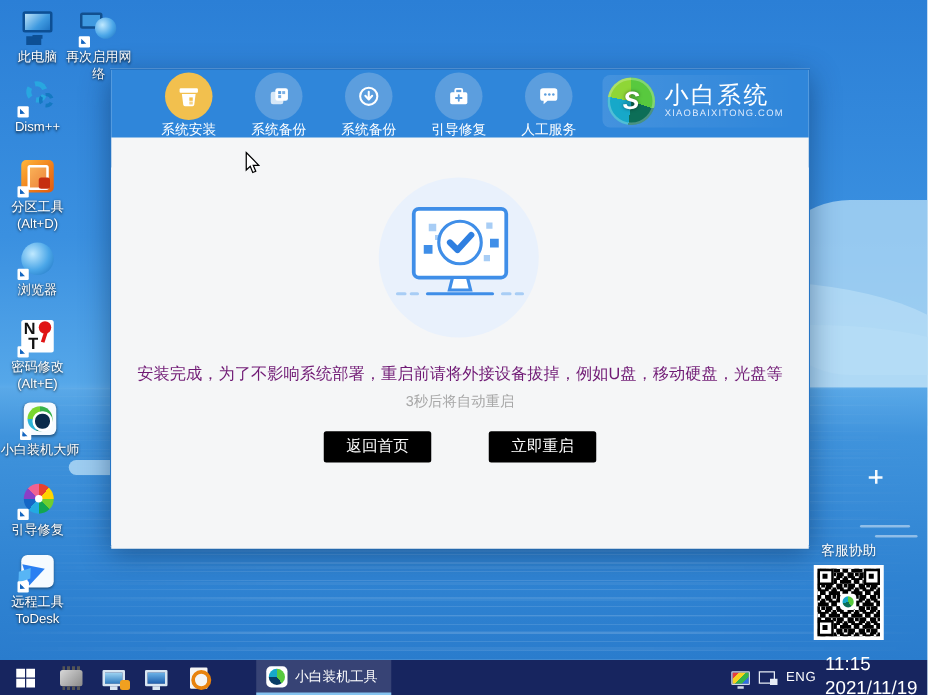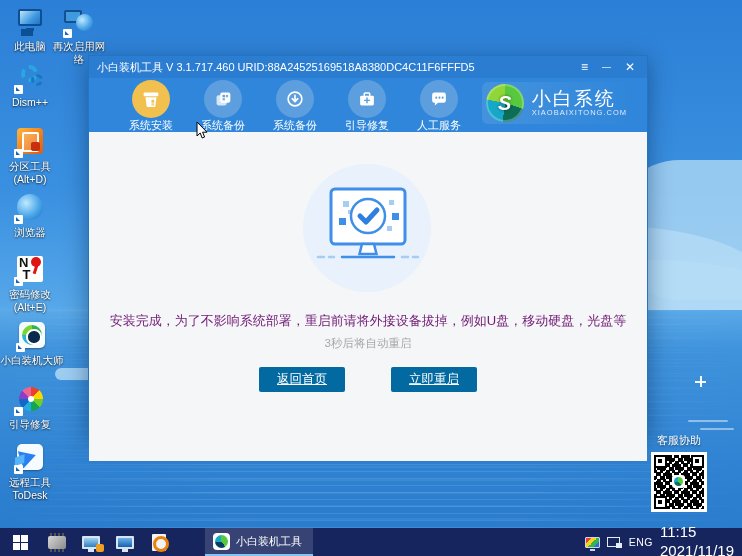--- a/index.html
+++ b/index.html
@@ -105,23 +105,23 @@
   .brand .btxt .bt1 { color:#fff; font-size:19px; letter-spacing:2px; line-height:1.05; }
   .brand .btxt .bt2 { color:#dceafc; font-size:7.5px; letter-spacing:1px; }
 
   .content { position:relative; height:305px; background:#f5f6f7; text-align:center; }
   .illus { position:relative; width:150px; height:150px; margin:24px auto 0 auto; }
   .illus .bgcirc { position:absolute; left:10px; top:8px; width:128px; height:128px; border-radius:50%;
     background:#e9f1fc; }
   .msg { color:#701a75; font-size:13px; margin-top:6px; }
   .countdown { color:#a7a7a7; font-size:11.5px; margin-top:6px; }
   .btnrow { display:flex; justify-content:center; gap:46px; margin-top:16px; }
-  .btn { min-width:86px; height:25px; background:#0369a1; color:#fff; font-size:12.5px;
+  .btn { min-width:86px; height:25px; background:#000000; color:#fff; font-size:12.5px;
     border:none; border-radius:2px; padding:0 14px; cursor:pointer;
-    font-family:"Liberation Sans","DejaVu Sans",sans-serif;text-decoration:underline; }
+    font-family:"Liberation Sans","DejaVu Sans",sans-serif; }
 
   
   .qrwrap { position:absolute; right:30px; top:433px; width:66px; text-align:center; }
   .qrlabel { color:#fff; font-size:11px; text-shadow:0 1px 2px rgba(0,0,0,.5); margin-bottom:4px; }
   .qr { width:56px; height:60px; background:#fff; margin:0 auto; padding:3px; position:relative; }
   .qr .mods { width:100%; height:100%; background-color:#fff;
     background-image:
       repeating-conic-gradient(#000 0 25%, transparent 0 50%),
       repeating-conic-gradient(#000 0 25%, transparent 0 50%);
     background-size:6px 6px, 9px 9px; background-position:0 0, 2px 3px; }
@@ -252,28 +252,20 @@
   <div class="art">
     <div class="art-white-tile"></div>
       <div class="art-todesk"></div>
       <span class="shortcut"></span>
   </div>
   <div class="lbl">远程工具</div>
   <div class="lbl">ToDesk</div>
 </div>
 
 <div class="win">
-  <div class="titlebar">
-    <div class="t">小白装机工具 V 3.1.717.460 URID:88A24525169518A8380DC4C11F6FFFD5</div>
-    <div class="winctl">
-      <span>≡</span>
-      <span style="font-size:9px;">—</span>
-      <span>✕</span>
-    </div>
-  </div>
 
   <div class="navbar">
     <div class="navitem active">
       <div class="circ">
         <svg width="22" height="22" viewBox="0 0 24 24">
             <rect x="4" y="5" width="16" height="4" rx="1" fill="#fff"></rect>
             <path d="M6 10h12l-1.2 9.5a1.5 1.5 0 0 1-1.5 1.3H8.7a1.5 1.5 0 0 1-1.5-1.3Z" fill="#fff"></path>
             <rect x="12.5" y="13" width="3" height="3" fill="#f2c04e"></rect>
             <rect x="12.5" y="16.6" width="3" height="2.6" fill="#f2c04e" opacity=".7"></rect>
           </svg>

